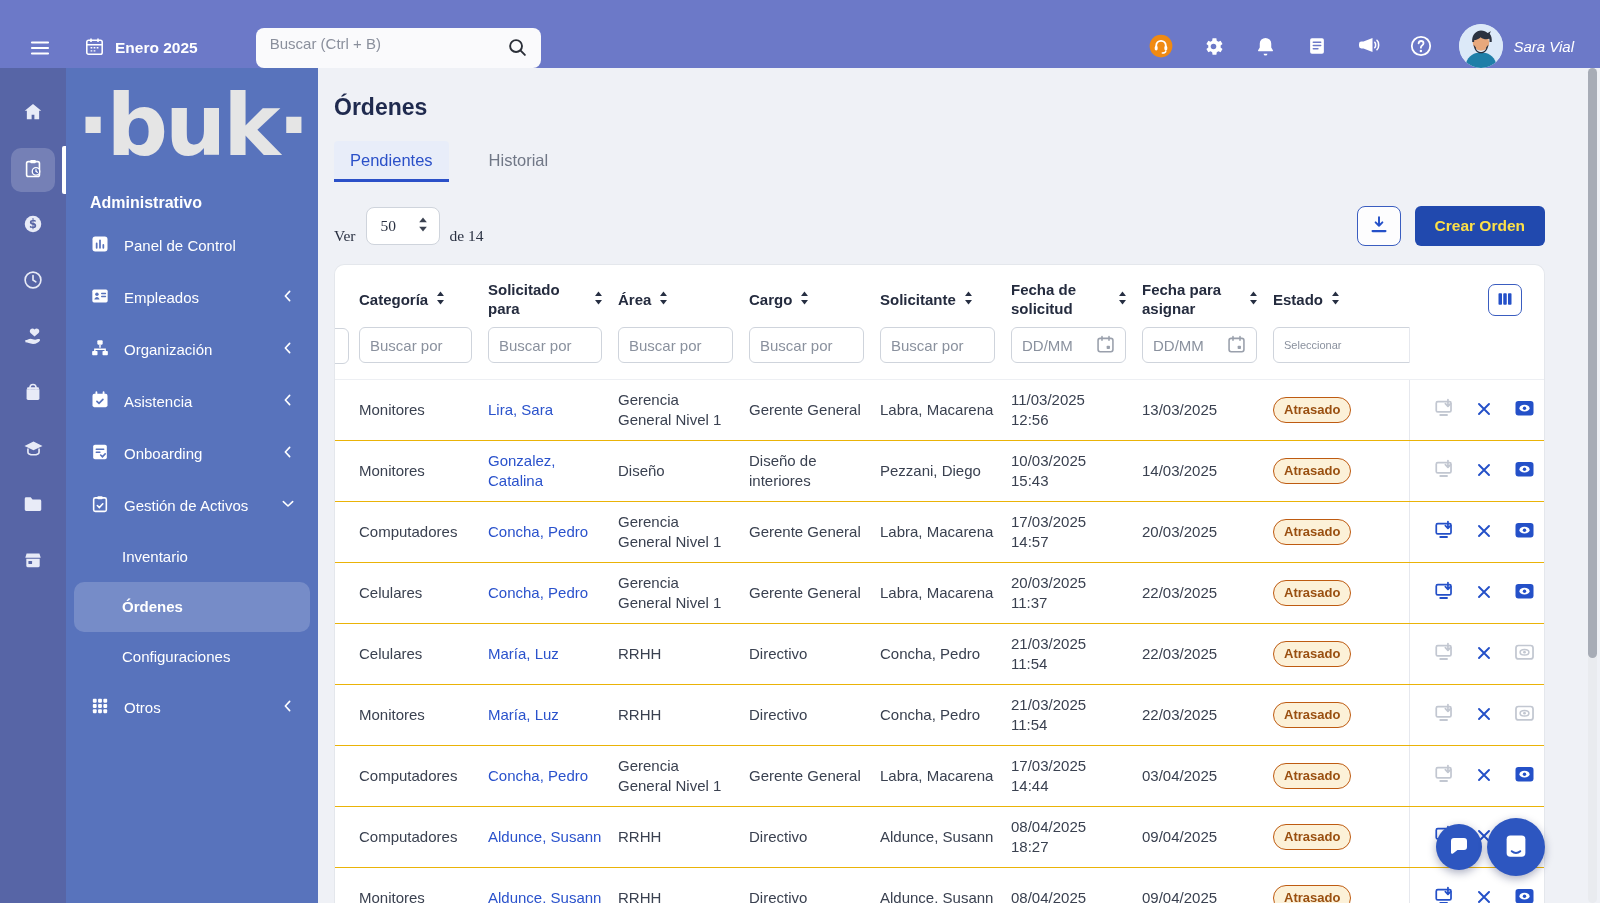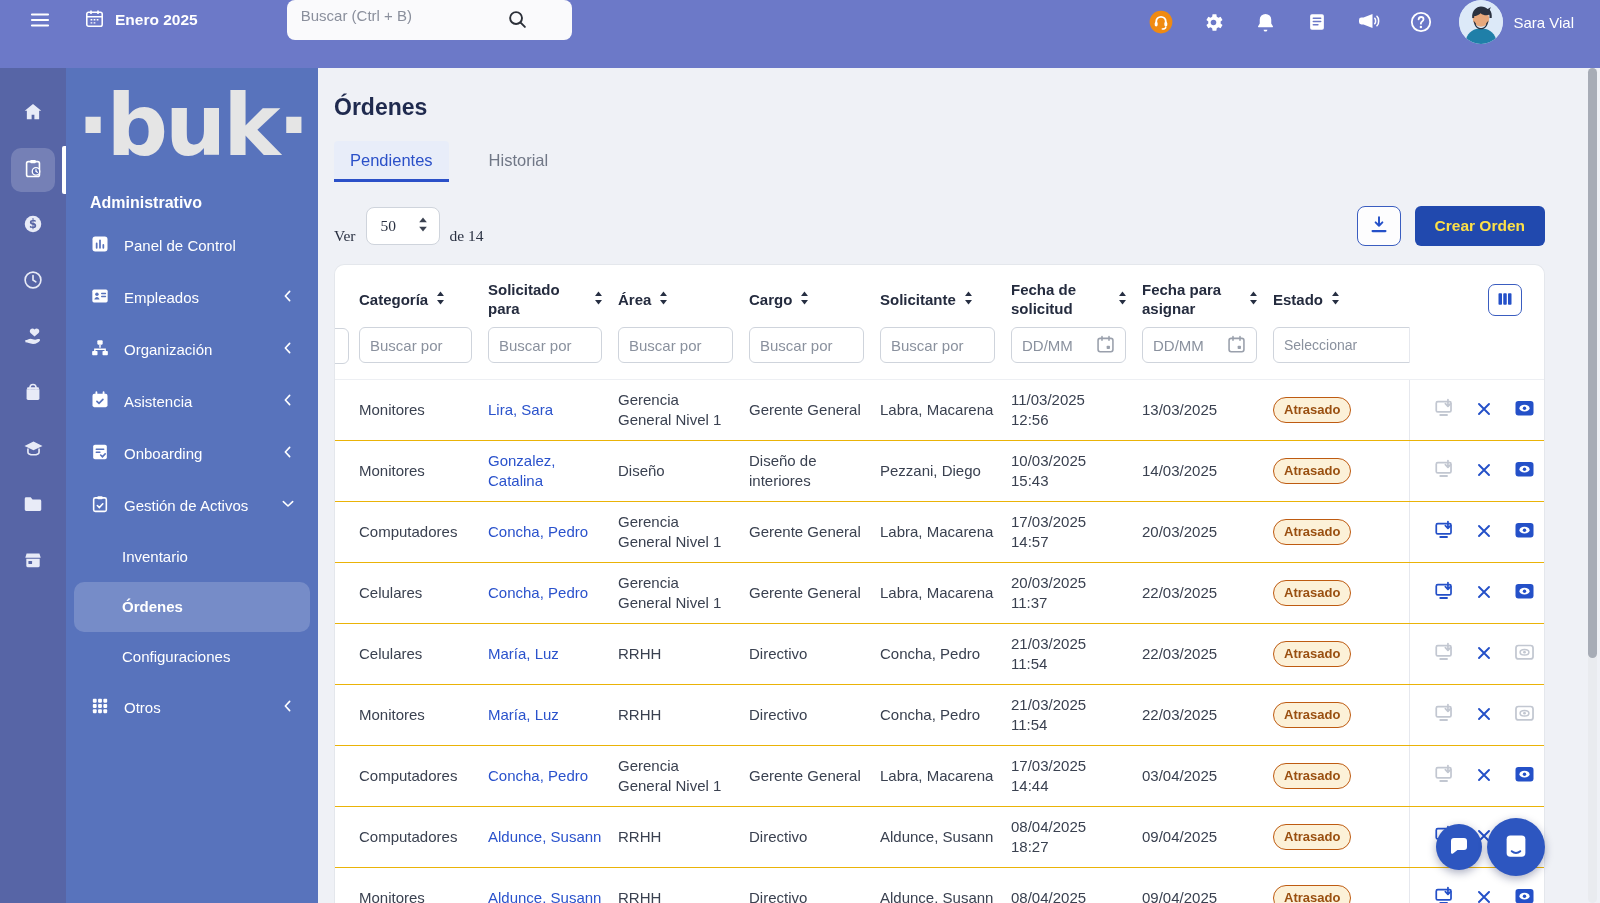--- a/index.html
+++ b/index.html
@@ -2,33 +2,33 @@
 <html><head>
 <meta charset="utf-8">
 <style>
   * { margin:0; padding:0; box-sizing:border-box; }
   html,body { width:1600px; height:903px; overflow:hidden; }
   body { font-family:"Liberation Sans","DejaVu Sans",sans-serif; background:#EFF1F6; }
   .app { position:relative; width:1600px; height:903px; overflow:hidden; background:#EFF1F6; }
 
   
   .topbar { position:absolute; top:0; left:0; right:0; height:68px; background:#6C79C8;
-            display:flex; align-items:flex-start; color:#fff; z-index:40;gap:19px; }
+            display:flex; align-items:flex-end; color:#fff; z-index:40;gap:19px; }
   .tb-left { display:flex; align-items:center; gap:30px; padding-left:26px; }
   .icon-btn { display:flex; align-items:center; justify-content:center; width:28px; height:28px;
               cursor:pointer; background:none; border:none; }
   .icon-btn svg { display:block; }
   .period { display:flex; align-items:center; gap:10px; font-size:15.5px; font-weight:700; cursor:pointer; }
   .searchbox { position:relative; width:285px; height:40px; margin-left:28px; }
   .searchbox input { width:100%; height:100%; border:none; border-radius:8px; background:#FAFAFC;
                      padding:0 44px 9px 14px; font-size:15px; color:#4a4f5c; outline:none;
-                     font-family:inherit;margin-left:31px; }
+                     font-family:inherit; }
   .searchbox input::placeholder { color:#8a8f9c; }
   .searchbox .s-ico { position:absolute; right:12px; top:8px; }
-  .tb-right { margin-left:auto; display:flex; align-items:center; gap:24px; padding-right:26px; }
+  .tb-right { margin-left:auto; display:flex; align-items:center; gap:24px; padding-right:26px;font-style:italic; }
   .tb-user { display:flex; align-items:center; gap:10px; cursor:pointer; }
   .tb-user .uname { font-size:15px; }
   .avatar { width:44px; height:44px; border-radius:50%; overflow:hidden; background:#DCE9F8; flex:0 0 auto; }
 
   
   .frame { position:absolute; top:68px; left:0; right:0; bottom:0; display:flex; }
 
   
   .rail { width:66px; background:#5765A6; display:flex; flex-direction:column; align-items:center;
           padding-top:18px; flex:0 0 auto; position:relative; }
@@ -79,21 +79,21 @@
             color:#242B3E; cursor:pointer; line-height:1.25; }
   .filters { position:relative; padding-bottom:16px; padding-top:6px; border-bottom:1px solid #EDEFF3; }
   .f-cell { padding-right:16px; position:relative; }
   .f-input { width:100%; height:36px; border:1px solid #CFD4DC; border-radius:6px; padding:0 10px;
              font-size:15px; color:#4a4f5c; outline:none; background:#fff; font-family:inherit; }
   .f-input::placeholder { color:#8A919E; }
   .f-date { position:relative; }
   .f-date .f-input { padding-right:34px; }
   .f-date .cal { position:absolute; right:26px; top:7px; pointer-events:none; }
   .f-select { width:170px; height:36px; border:1px solid #CFD4DC; border-radius:6px; background:#fff;
-              display:flex; align-items:center; padding:0 10px; font-size:14px; color:#8A919E; cursor:pointer; }
+              display:flex; align-items:center; padding:0 10px; font-size:11px; color:#8A919E; cursor:pointer; }
   .f-cell.estado { overflow:hidden; padding-right:0; }
   .clip-input { position:absolute; left:-98px; top:7px; width:112px; height:36px;
                 border:1px solid #CFD4DC; border-radius:6px; background:#fff; }
   .t-row { min-height:61px; border-bottom:1px solid #eab308; font-size:15px; color:#3A4150; }
   .t-cell { padding:9px 16px 9px 0; line-height:1.35; }
   .t-link { color:#2A52CC; cursor:pointer; text-decoration:none; }
   .badge { display:inline-block; padding:3px 10px 4px; border-radius:999px; background:#FCF1D8;
            border:1.5px solid #BE5B11; color:#994F10; font-size:13px; font-weight:700; }
   .cell-actions { border-left:1px solid #E6E8EE; align-self:stretch; display:flex; align-items:center;
                   gap:16px; padding-left:22px; }

